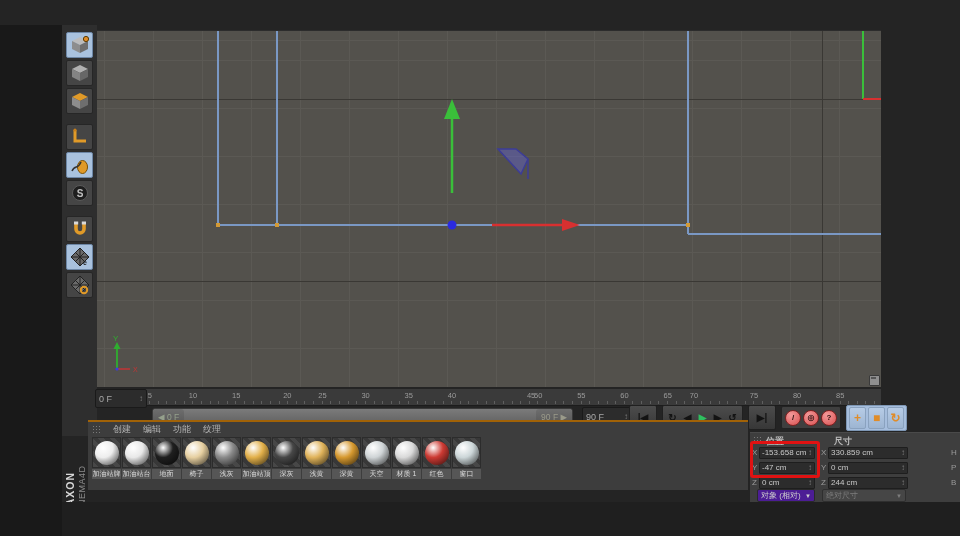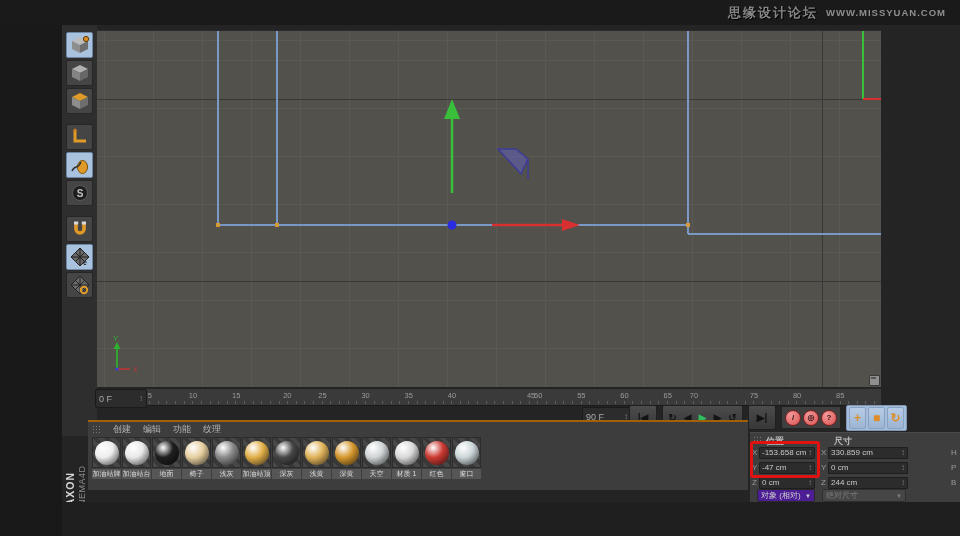--- a/index.html
+++ b/index.html
@@ -82,24 +82,20 @@
   .maxon{color:#d8d8d8;font-weight:bold;font-size:10.5px;letter-spacing:1px;}
   .cinema{color:#8d8d8d;font-size:9px;letter-spacing:0.5px;}
 
   .bottom-dark{left:62px;top:502px;width:898px;height:34px;background:#1f1f1f;}
 </style>
 </head>
 <body>
 
 <div class="page">
 
-  <div class="abs topbar">
-    <span class="site-name">思缘设计论坛</span>
-    <span class="site-url">WWW.MISSYUAN.COM</span>
-  </div>
 
   <div class="abs left-dark"></div>
   <div class="abs tool-strip" id="toolstrip">
       <div style="height: 5px;"></div>
       <div class="tbtn sel">
         <span>
           <svg width="20" height="20" viewBox="0 0 20 20">
             <polygon points="10,2 18,6 10,10 2,6" fill="#bcbcbc"></polygon>
             <polygon points="2,6 10,10 10,18 2,14" fill="#8d8d8d"></polygon>
             <polygon points="18,6 10,10 10,18 18,14" fill="#6e6e6e"></polygon>
@@ -248,20 +244,24 @@
       <span class="rnum" style="left: 597px; text-align: center;">70</span>
       <span class="rnum" style="left: 656.95px;">75</span>
       <span class="rnum" style="left: 700.1px;">80</span>
       <span class="rnum" style="left: 743.25px;">85</span>
     </div>
 
   <div class="abs ffield" style="left:95px;top:389px;width:52px;height:19px;">
     <span class="val">0 F</span>
     <span class="stepper">↕</span>
   </div>
+  <div class="abs slider">
+    <span class="sgrip">◀ 0 F</span>
+    <span class="sgrip r">90 F ▶</span>
+  </div>
   <div class="abs ffield" style="left:582px;top:407px;width:50px;height:19px;">
     <span class="val">90 F</span>
     <span class="stepper">↕</span>
   </div>
   <div class="abs transport" id="transport">
       <div class="tpbtn">|◀</div>
       <div class="tpgroup">
         <span class="g">↻</span>
         <span class="g">◀</span>
         <span class="g" style="color: rgb(47, 191, 95);">▶</span>

